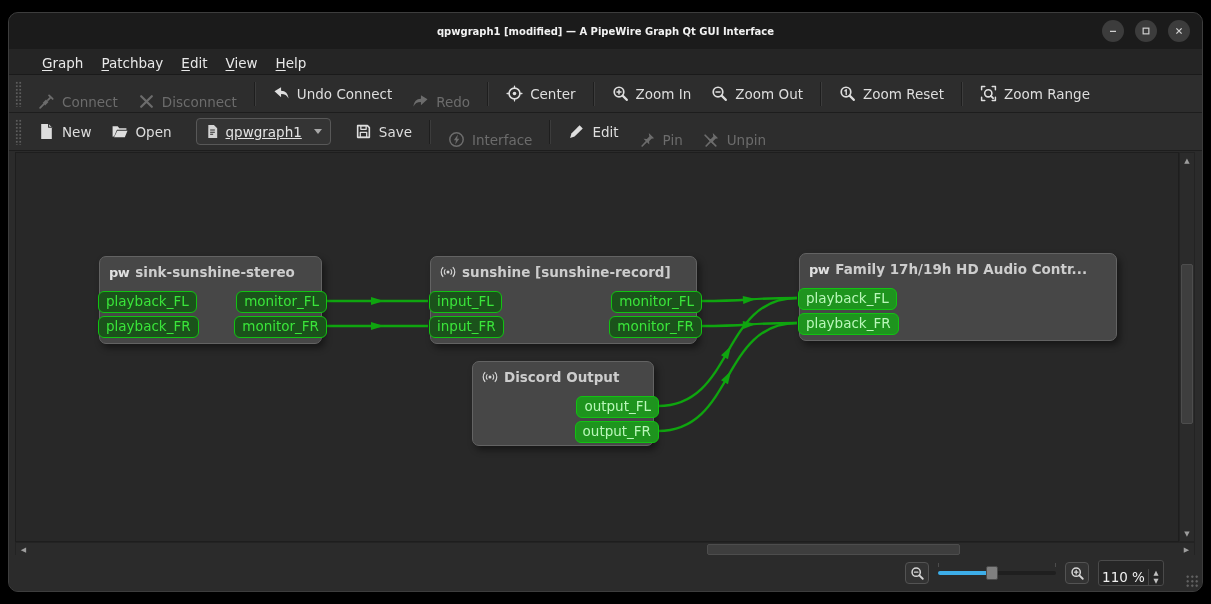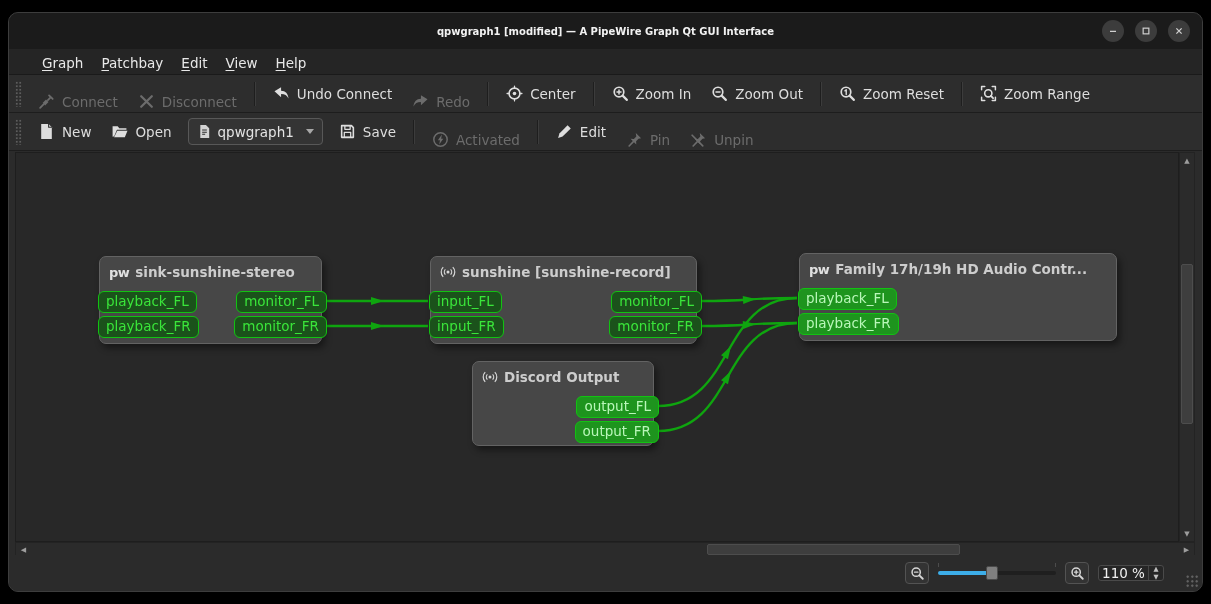--- a/index.html
+++ b/index.html
@@ -18,22 +18,22 @@
   .menu-item{color:#e8e8e8;font-size:13.5px;padding:3px 9px;cursor:default;}
   .menu-item u{text-decoration:underline;text-underline-offset:2px;}
   
   .toolbar{height:38px;background:#2d2d2d;display:flex;align-items:center;padding:0 4px;border-bottom:1px solid #1d1d1d;}
   .tb-handle{width:7px;height:26px;margin:0 6px 0 2px;
     background-image:radial-gradient(circle,#5d5d5d 1px,transparent 1.2px);background-size:3.5px 3.5px;}
   .tb-btn{display:flex;align-items:center;gap:7px;height:30px;padding:0 10px;border-radius:4px;color:#dedede;font-size:13.5px;white-space:nowrap;}
   .tb-btn.disabled{color:#6c6c6c;margin-top:16px;}
   .tb-btn svg{width:17px;height:17px;stroke:currentColor;fill:none;stroke-linecap:round;stroke-linejoin:round;}
   .tb-sep{width:2px;height:24px;margin:0 7px;border-left:1px solid #1e1e1e;border-right:1px solid #3c3c3c;}
-  .combobox{display:flex;align-items:center;gap:6px;height:27px;padding:0 8px;margin:0 6px;
-    background:#343434;border:1px solid #585858;border-radius:4px;color:#e4e4e4;font-size:13.5px;}
+  .combobox{display:flex;align-items:center;gap:6px;height:27px;padding:0 8px;margin:0 14px;
+    background:#343434;border:1px solid #585858;border-radius:4px;color:#e4e4e4;font-size:13.5px;text-decoration:underline;}
   .combobox svg{width:15px;height:15px;}
   .combo-arrow{width:0;height:0;border-left:4.5px solid transparent;border-right:4.5px solid transparent;border-top:5px solid #a8a8a8;margin-left:6px;}
   
   #canvas-wrap{position:absolute;left:6px;top:139px;width:1180px;height:405px;}
   #viewport{position:absolute;left:0;top:0;width:1164px;height:390px;background:#282828;border:1px solid #1e1e1e;overflow:hidden;}
   
   .scrollbar{position:absolute;background:#2b2b2b;border:1px solid #232323;}
   #vscroll{left:1164px;top:0;width:16px;height:390px;}
   #hscroll{left:0;top:390px;width:1180px;height:15px;}
   .sb-arrow{position:absolute;color:#9d9d9d;font-size:7px;display:flex;align-items:center;justify-content:center;}
@@ -53,21 +53,21 @@
   #statusbar{position:absolute;left:0;bottom:0;width:100%;height:36px;background:#2b2b2b;
     display:flex;align-items:center;justify-content:flex-end;gap:9px;padding-right:38px;}
   .status-zoom-btn{width:24px;height:22px;background:#333;border:1px solid #535353;border-radius:4px;
     display:flex;align-items:center;justify-content:center;color:#d6d6d6;}
   .status-zoom-btn svg{width:15px;height:15px;stroke:currentColor;fill:none;stroke-linecap:round;}
   #zoom-slider{position:relative;width:118px;height:18px;}
   #zoom-slider .track{position:absolute;left:0;right:0;top:7px;height:4px;background:#1f1f1f;border-radius:2px;}
   #zoom-slider .fill{position:absolute;left:0;top:7px;height:4px;background:#3daee9;border-radius:2px;}
   #zoom-slider .handle{position:absolute;top:2px;width:12px;height:14px;background:#7f7f7f;border:1px solid #4a4a4a;border-radius:2px;}
   #zoom-slider .tick{position:absolute;width:1px;height:4px;background:#4c4c4c;top:-1px;}
-  #zoom-spinbox{display:flex;align-items:center;width:66px;height:16px;background:#262626;border:1px solid #4a4a4a;border-radius:3px;overflow:hidden;}
+  #zoom-spinbox{display:flex;align-items:flex-end;width:66px;height:26px;background:#262626;border:1px solid #4a4a4a;border-radius:3px;overflow:hidden;}
   #zoom-spinbox .val{flex:1;color:#f0f0f0;font-size:13.5px;display:flex;align-items:center;justify-content:center;}
   #zoom-spinbox .spins{width:15px;border-left:1px solid #454545;display:flex;flex-direction:column;}
   #zoom-spinbox .spins span{flex:1;display:flex;align-items:center;justify-content:center;font-size:6.5px;color:#c2c2c2;}
   #resize-grip{position:absolute;right:3px;bottom:3px;width:14px;height:14px;
     background-image:radial-gradient(circle,#666 1.1px,transparent 1.3px);background-size:4.5px 4.5px;background-position:bottom right;}
 </style>
 </head>
 <body>
 
 <div id="window">
@@ -209,21 +209,21 @@
           <rect x="5.5" y="2.5" width="5" height="3.4" stroke-width="1.2"></rect>
         </svg>
         <span>Save</span>
       </div>
       <div class="tb-sep"></div>
       <div class="tb-btn disabled">
         <svg viewBox="0 0 16 16" style="stroke: currentcolor; fill: none;">
           <circle cx="8" cy="8" r="6.3" stroke-width="1.4"></circle>
           <path fill="currentColor" stroke="none" d="M9.3 3.4 5.5 8.8h2L6.8 12.8l3.8-5.4h-2z"></path>
         </svg>
-        <span>Activated</span>
+        <span>Interface</span>
       </div>
       <div class="tb-sep"></div>
       <div class="tb-btn">
         <svg viewBox="0 0 16 16" style="stroke: currentcolor; fill: none;">
           <path fill="currentColor" stroke="none" d="M10.9 2.1l3 3-7.7 7.7L2 14l1.2-4.2z"></path>
         </svg>
         <span>Edit</span>
       </div>
       <div class="tb-btn disabled">
         <svg viewBox="0 0 16 16" style="stroke: currentcolor; fill: none;">

